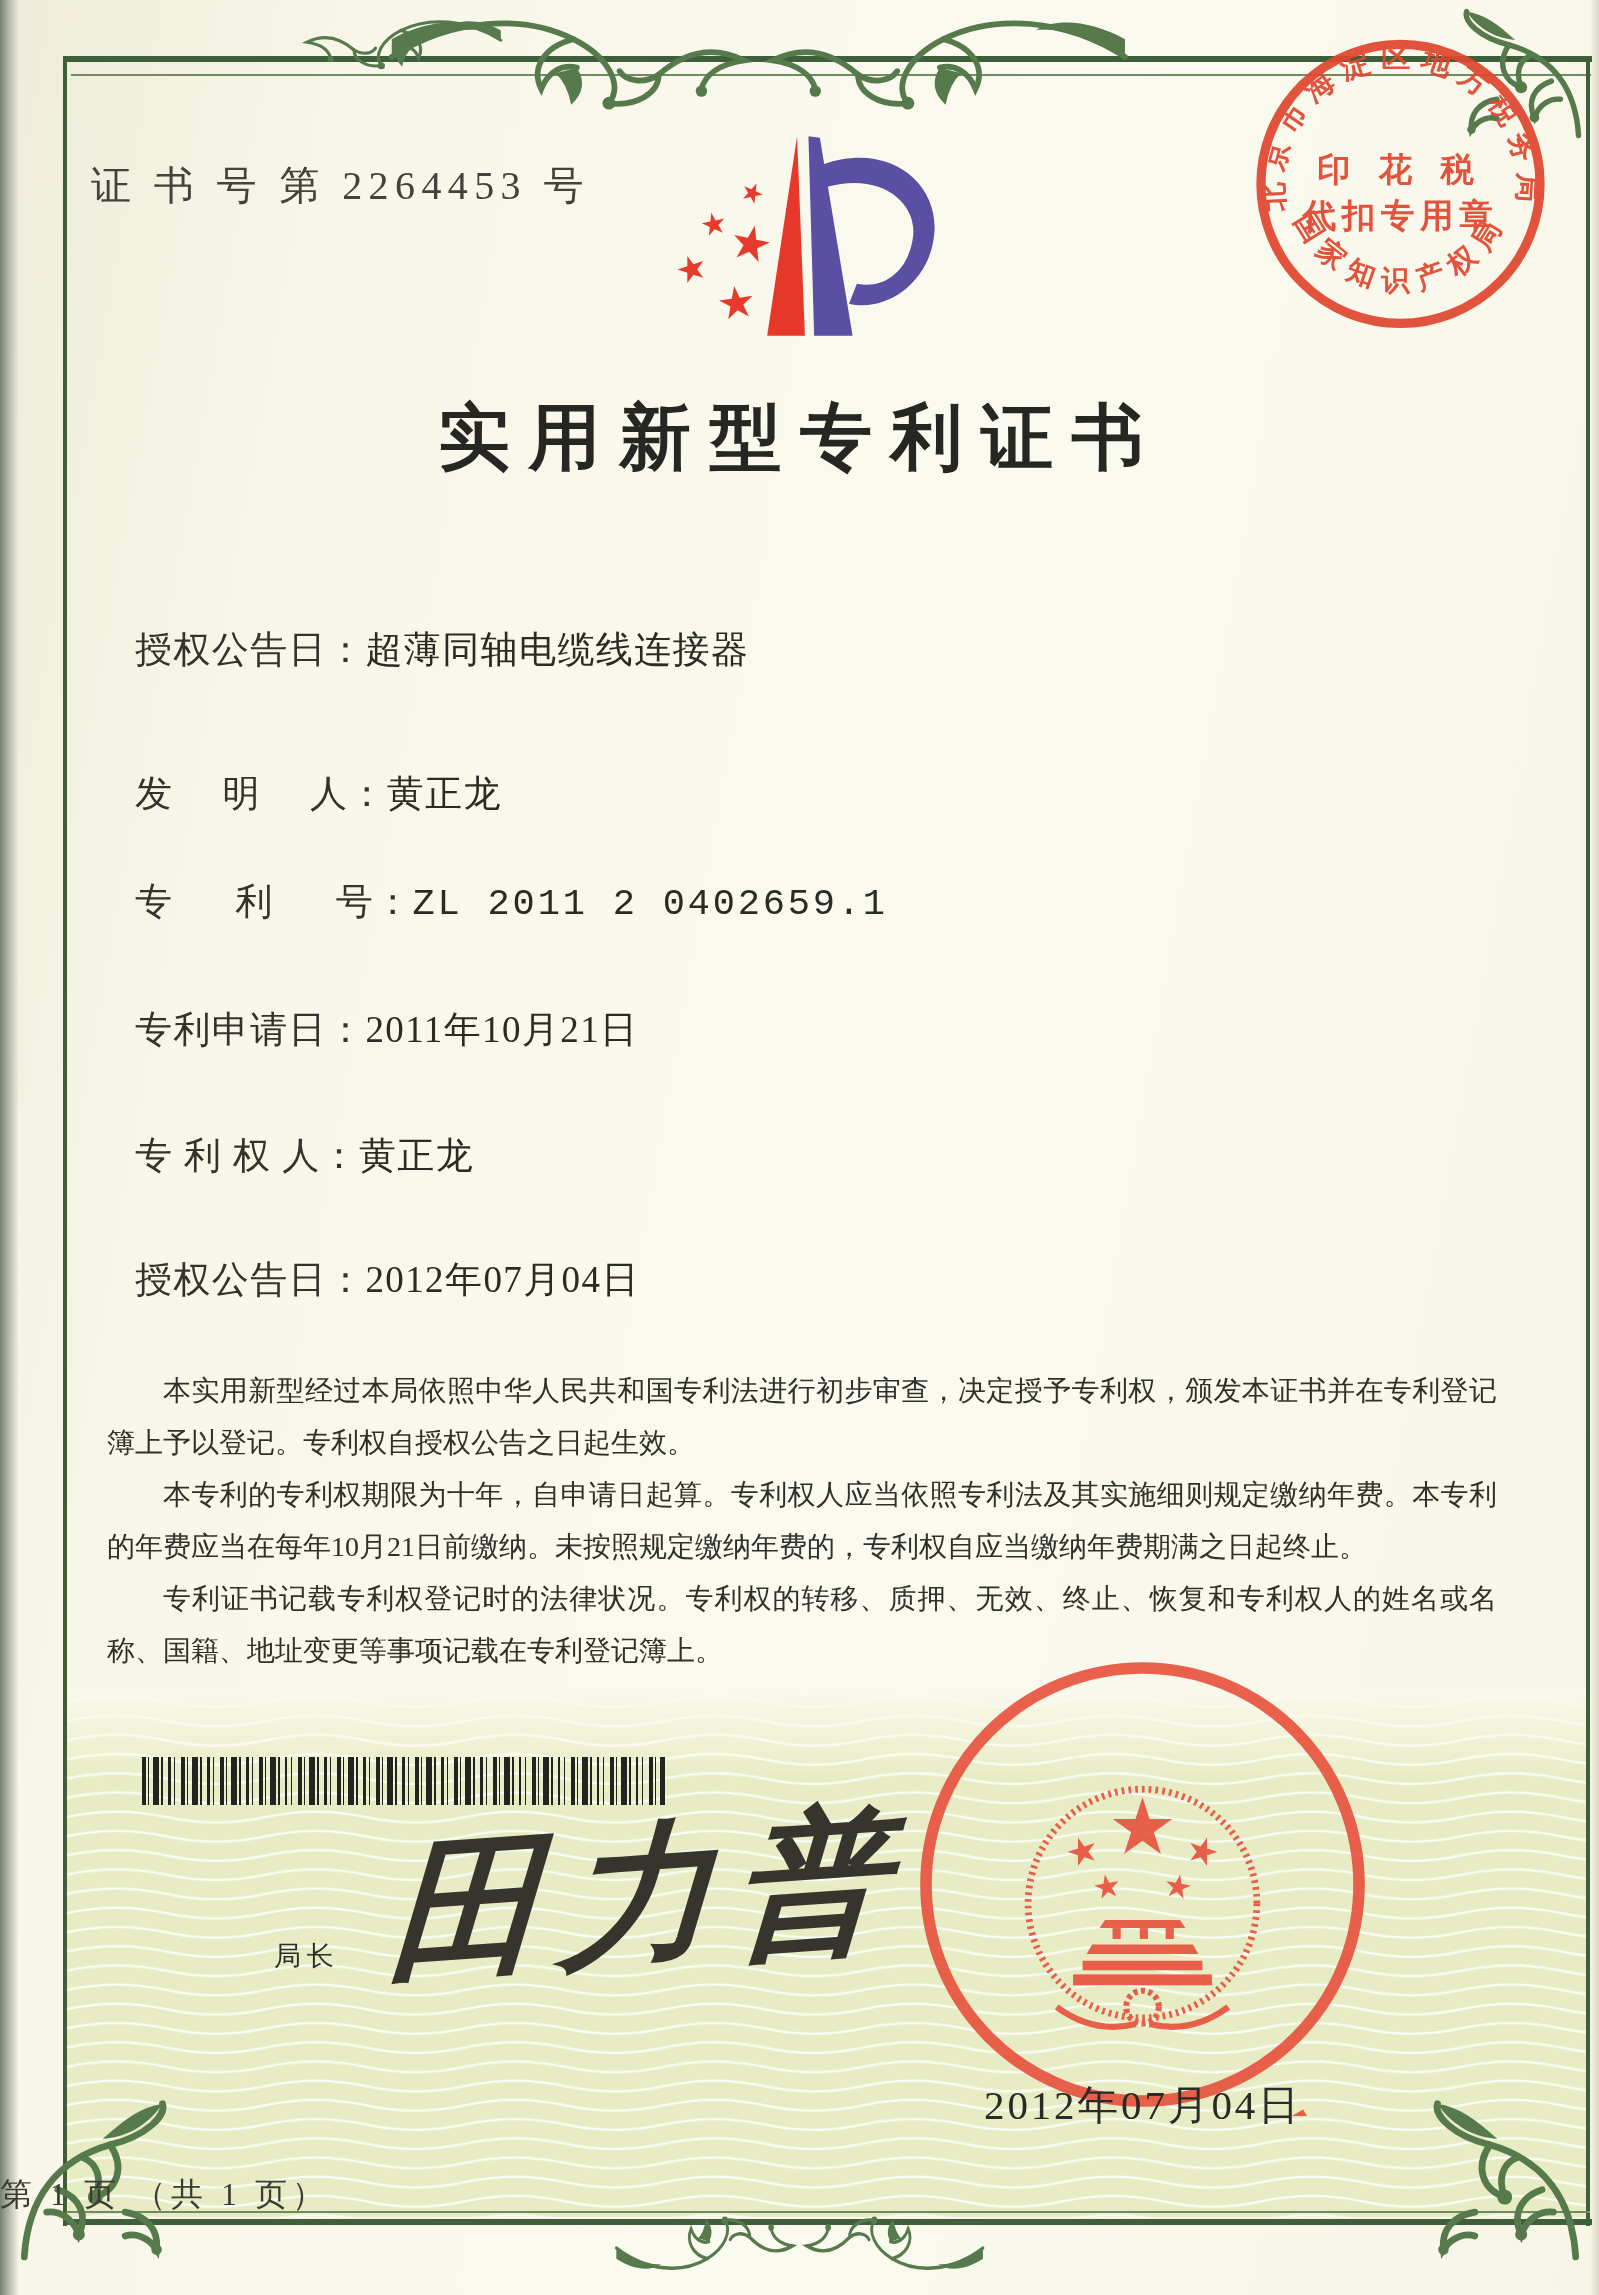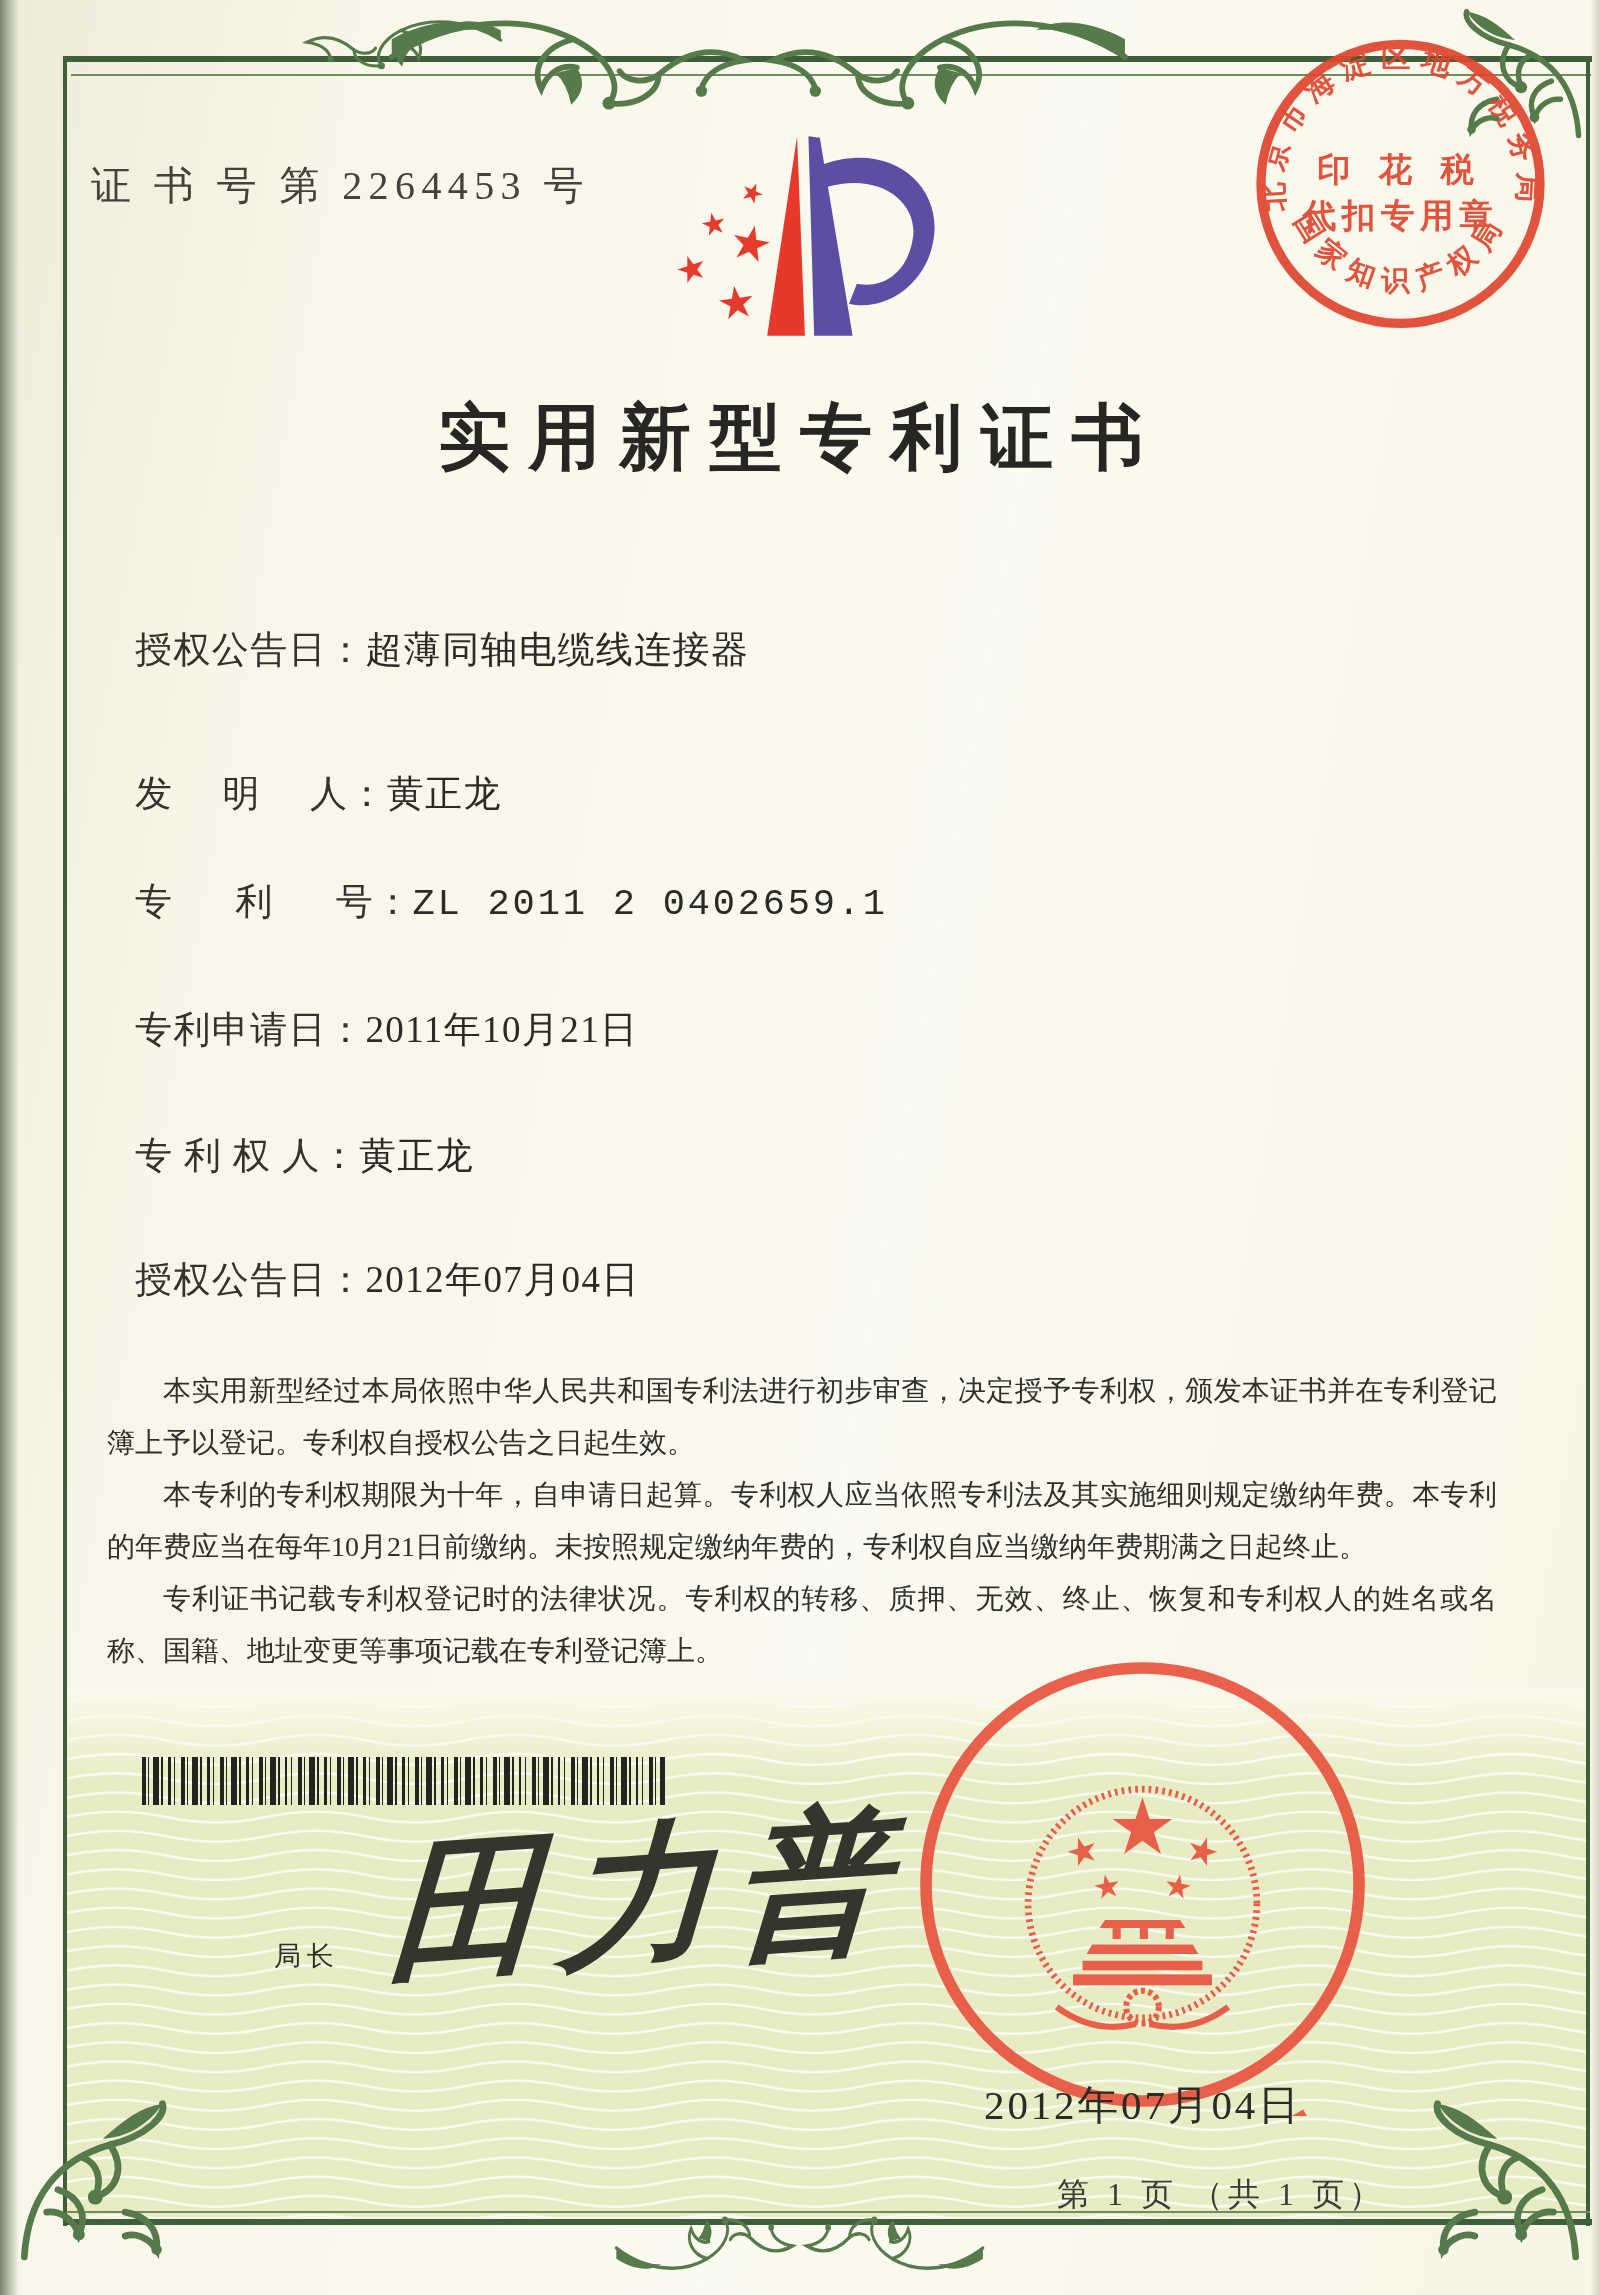--- a/index.html
+++ b/index.html
@@ -27,22 +27,22 @@
   .barcode{left:142px;top:1757px;width:523px;height:48px;
     background:repeating-linear-gradient(90deg,
       #23231f 0 3.6px,transparent 3.6px 5.7px,#23231f 5.7px 7.1px,transparent 7.1px 11.4px,
       #23231f 11.4px 17px,transparent 17px 19px,#23231f 19px 20.6px,transparent 20.6px 26px,
       #23231f 26px 28.5px,transparent 28.5px 32px,#23231f 32px 33px,transparent 33px 39px);}
   .sig-role{left:274px;top:1938px;font-size:27px;letter-spacing:5.7px;color:#2f2f29;text-align:center;}
   .sig-name{left:388px;top:1794px;font-size:153px;font-weight:bold;color:#35352d;
     letter-spacing:20px;transform:rotate(-4deg) skewX(-7deg);font-style:italic;}
   .seal-date{left:894px;top:2078px;width:498px;text-align:center;font-size:41px;
     letter-spacing:2.8px;color:#2b2b26;}
-  .footer{left:0;width:1363px;top:2173px;text-align:right;font-size:32px;
-    letter-spacing:5px;color:#3c3c35;padding-left:23px;}
+  .footer{left:0;width:1363px;top:2173px;text-align:left;font-size:32px;
+    letter-spacing:5px;color:#3c3c35;}
   svg{display:block;}
 </style>
 </head>
 <body>
 
 <div class="page">
 
   <div class="scan-edge-left"></div>
   <div class="scan-edge-right"></div>
 

